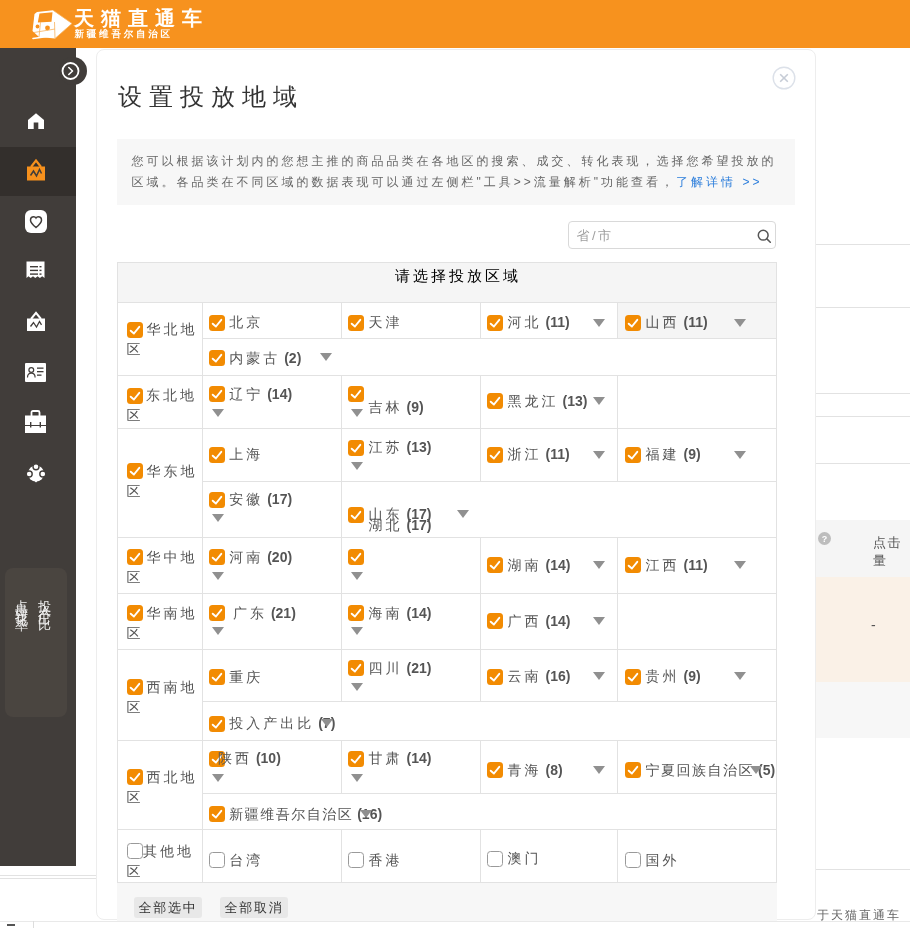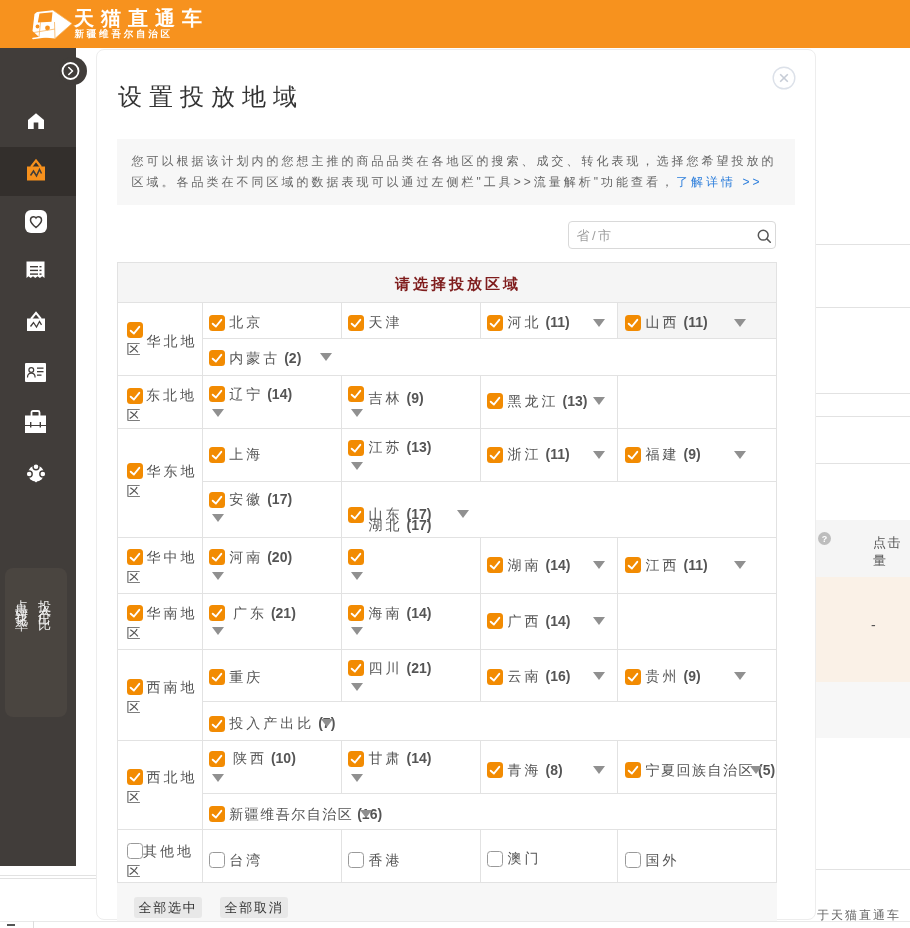--- a/index.html
+++ b/index.html
@@ -113,21 +113,21 @@
 <div class="abs" style="left:117px;top:139px;width:677.5px;height:65.5px;background:#f7f7f7;box-sizing:border-box"></div>
 <div class="abs" style="left:131.5px;top:151px;width:656px;font-size:12px;line-height:21px;color:#666;letter-spacing:3px">您可以根据该计划内的您想主推的商品品类在各地区的搜索、成交、转化表现，选择您希望投放的区域。各品类在不同区域的数据表现可以通过左侧栏"工具&gt;&gt;流量解析"功能查看，<span style="color:#2b7ddb">了解详情 &gt;&gt;</span></div>
 <div class="abs" style="left:568px;top:220.5px;width:208px;height:28.5px;border:1px solid #d9d9d9;border-radius:4px;box-sizing:border-box;background:#fff"></div>
 <div class="abs" style="left:576.5px;top:227px;font-size:13px;color:#9e9e9e;letter-spacing:2.5px">省/市</div>
 <svg class="abs" style="left:757px;top:229px" width="15" height="15">
 <circle cx="6.2" cy="6.2" r="4.9" fill="none" stroke="#555" stroke-width="1.5"></circle>
 <path d="M9.9 9.9 L13.3 13.3" stroke="#555" stroke-width="1.5" stroke-linecap="round"></path>
 </svg>
 <div class="abs" style="left:117px;top:262px;width:659.5px;height:40px;background:#f5f5f5"></div>
 <div class="abs" style="left:617px;top:302px;width:159.5px;height:36.3px;background:#f5f5f5"></div>
-<div class="abs" style="left:395px;top:275px;font-size:15px;font-weight:bold;color:#7f1d1d;letter-spacing:3px;white-space:nowrap">请选择投放区域</div>
+<div class="abs" style="left:395px;top:267px;font-size:15px;font-weight:normal;color:#000000;letter-spacing:3px;white-space:nowrap">请选择投放区域</div>
 <div class="abs" style="left:117px;top:262px;width:659.5px;height:621px;border:1px solid #e2e2e2;box-sizing:border-box"></div>
 <div class="hline" style="left:117px;top:302px;width:659.5px"></div>
 <div class="hline" style="left:117px;top:374.5px;width:659.5px"></div>
 <div class="hline" style="left:117px;top:428px;width:659.5px"></div>
 <div class="hline" style="left:117px;top:537px;width:659.5px"></div>
 <div class="hline" style="left:117px;top:593.4px;width:659.5px"></div>
 <div class="hline" style="left:117px;top:648.5px;width:659.5px"></div>
 <div class="hline" style="left:117px;top:740px;width:659.5px"></div>
 <div class="hline" style="left:117px;top:829px;width:659.5px"></div>
 <div class="hline" style="left:202px;top:338.3px;width:574.5px"></div>
@@ -146,21 +146,21 @@
 <div class="vline" style="left:479.7px;top:829px;height:54px"></div>
 <div class="vline" style="left:616.5px;top:302px;height:36.30000000000001px"></div>
 <div class="vline" style="left:616.5px;top:374.5px;height:106.89999999999998px"></div>
 <div class="vline" style="left:616.5px;top:537px;height:164px"></div>
 <div class="vline" style="left:616.5px;top:740px;height:53px"></div>
 <div class="vline" style="left:616.5px;top:829px;height:54px"></div>
 <svg class="abs" style="left:126.5px;top:321.5px" width="16" height="16">
     <rect x="0" y="0" width="16" height="16" rx="3.5" fill="#f28b02"></rect>
     <path d="M3.7 8.7 L6.9 11.5 L12.3 4.8" stroke="#fff" stroke-width="1.9" fill="none" stroke-linecap="round" stroke-linejoin="round"></path>
   </svg>
-<div class="abs lbl cj" style="left:146.5px;top:333px">华北地</div>
+<div class="abs lbl cj" style="left:146.5px;top:321.0px">华北地</div>
 <div class="abs lbl cj" style="left:126.5px;top:341px">区</div>
 <svg class="abs" style="left:126.5px;top:387.5px" width="16" height="16">
     <rect x="0" y="0" width="16" height="16" rx="3.5" fill="#f28b02"></rect>
     <path d="M3.7 8.7 L6.9 11.5 L12.3 4.8" stroke="#fff" stroke-width="1.9" fill="none" stroke-linecap="round" stroke-linejoin="round"></path>
   </svg>
 <div class="abs lbl cj" style="left:146px;top:387.0px">东北地</div>
 <div class="abs lbl cj" style="left:126.5px;top:407px">区</div>
 <svg class="abs" style="left:126.5px;top:463px" width="16" height="16">
     <rect x="0" y="0" width="16" height="16" rx="3.5" fill="#f28b02"></rect>
     <path d="M3.7 8.7 L6.9 11.5 L12.3 4.8" stroke="#fff" stroke-width="1.9" fill="none" stroke-linecap="round" stroke-linejoin="round"></path>
@@ -227,21 +227,21 @@
 <svg class="abs" style="left:209px;top:386.4px" width="16" height="16">
     <rect x="0" y="0" width="16" height="16" rx="3.5" fill="#f28b02"></rect>
     <path d="M3.7 8.7 L6.9 11.5 L12.3 4.8" stroke="#fff" stroke-width="1.9" fill="none" stroke-linecap="round" stroke-linejoin="round"></path>
   </svg>
 <div class="abs lbl" style="left:229.3px;top:385.9px"><span class="cj">辽宁</span> <b>(14)</b></div>
 <div class="abs tri" style="left:212px;top:408.6px"></div>
 <svg class="abs" style="left:348.3px;top:386.4px" width="16" height="16">
     <rect x="0" y="0" width="16" height="16" rx="3.5" fill="#f28b02"></rect>
     <path d="M3.7 8.7 L6.9 11.5 L12.3 4.8" stroke="#fff" stroke-width="1.9" fill="none" stroke-linecap="round" stroke-linejoin="round"></path>
   </svg>
-<div class="abs lbl" style="left:368.6px;top:390px"><span class="cj">吉林</span> <b>(9)</b></div>
+<div class="abs lbl" style="left:368.6px;top:399px"><span class="cj">吉林</span> <b>(9)</b></div>
 <div class="abs tri" style="left:351.2px;top:408.6px"></div>
 <svg class="abs" style="left:487.3px;top:393.3px" width="16" height="16">
     <rect x="0" y="0" width="16" height="16" rx="3.5" fill="#f28b02"></rect>
     <path d="M3.7 8.7 L6.9 11.5 L12.3 4.8" stroke="#fff" stroke-width="1.9" fill="none" stroke-linecap="round" stroke-linejoin="round"></path>
   </svg>
 <div class="abs lbl" style="left:507.6px;top:392.8px"><span class="cj">黑龙江</span> <b>(13)</b></div>
 <div class="abs tri" style="left:593px;top:397.2px"></div>
 <svg class="abs" style="left:209px;top:446.9px" width="16" height="16">
     <rect x="0" y="0" width="16" height="16" rx="3.5" fill="#f28b02"></rect>
     <path d="M3.7 8.7 L6.9 11.5 L12.3 4.8" stroke="#fff" stroke-width="1.9" fill="none" stroke-linecap="round" stroke-linejoin="round"></path>
@@ -345,21 +345,21 @@
 <svg class="abs" style="left:209px;top:715.6px" width="16" height="16">
     <rect x="0" y="0" width="16" height="16" rx="3.5" fill="#f28b02"></rect>
     <path d="M3.7 8.7 L6.9 11.5 L12.3 4.8" stroke="#fff" stroke-width="1.9" fill="none" stroke-linecap="round" stroke-linejoin="round"></path>
   </svg>
 <div class="abs lbl" style="left:229.3px;top:715.1px"><span class="cj">投入产出比</span> <b>(7)</b></div>
 <div class="abs tri" style="left:321px;top:719.4px"></div>
 <svg class="abs" style="left:209px;top:750.6px" width="16" height="16">
     <rect x="0" y="0" width="16" height="16" rx="3.5" fill="#f28b02"></rect>
     <path d="M3.7 8.7 L6.9 11.5 L12.3 4.8" stroke="#fff" stroke-width="1.9" fill="none" stroke-linecap="round" stroke-linejoin="round"></path>
   </svg>
-<div class="abs lbl" style="left:233px;top:750.1px"><span class="cj">陕西</span> <b>(10)</b></div>
+<div class="abs lbl" style="left:218px;top:750.1px"><span class="cj">陕西</span> <b>(10)</b></div>
 <div class="abs tri" style="left:212px;top:774px"></div>
 <svg class="abs" style="left:348.3px;top:750.6px" width="16" height="16">
     <rect x="0" y="0" width="16" height="16" rx="3.5" fill="#f28b02"></rect>
     <path d="M3.7 8.7 L6.9 11.5 L12.3 4.8" stroke="#fff" stroke-width="1.9" fill="none" stroke-linecap="round" stroke-linejoin="round"></path>
   </svg>
 <div class="abs lbl" style="left:368.6px;top:750.1px"><span class="cj">甘肃</span> <b>(14)</b></div>
 <div class="abs tri" style="left:351.2px;top:774px"></div>
 <svg class="abs" style="left:487.3px;top:762px" width="16" height="16">
     <rect x="0" y="0" width="16" height="16" rx="3.5" fill="#f28b02"></rect>
     <path d="M3.7 8.7 L6.9 11.5 L12.3 4.8" stroke="#fff" stroke-width="1.9" fill="none" stroke-linecap="round" stroke-linejoin="round"></path>

